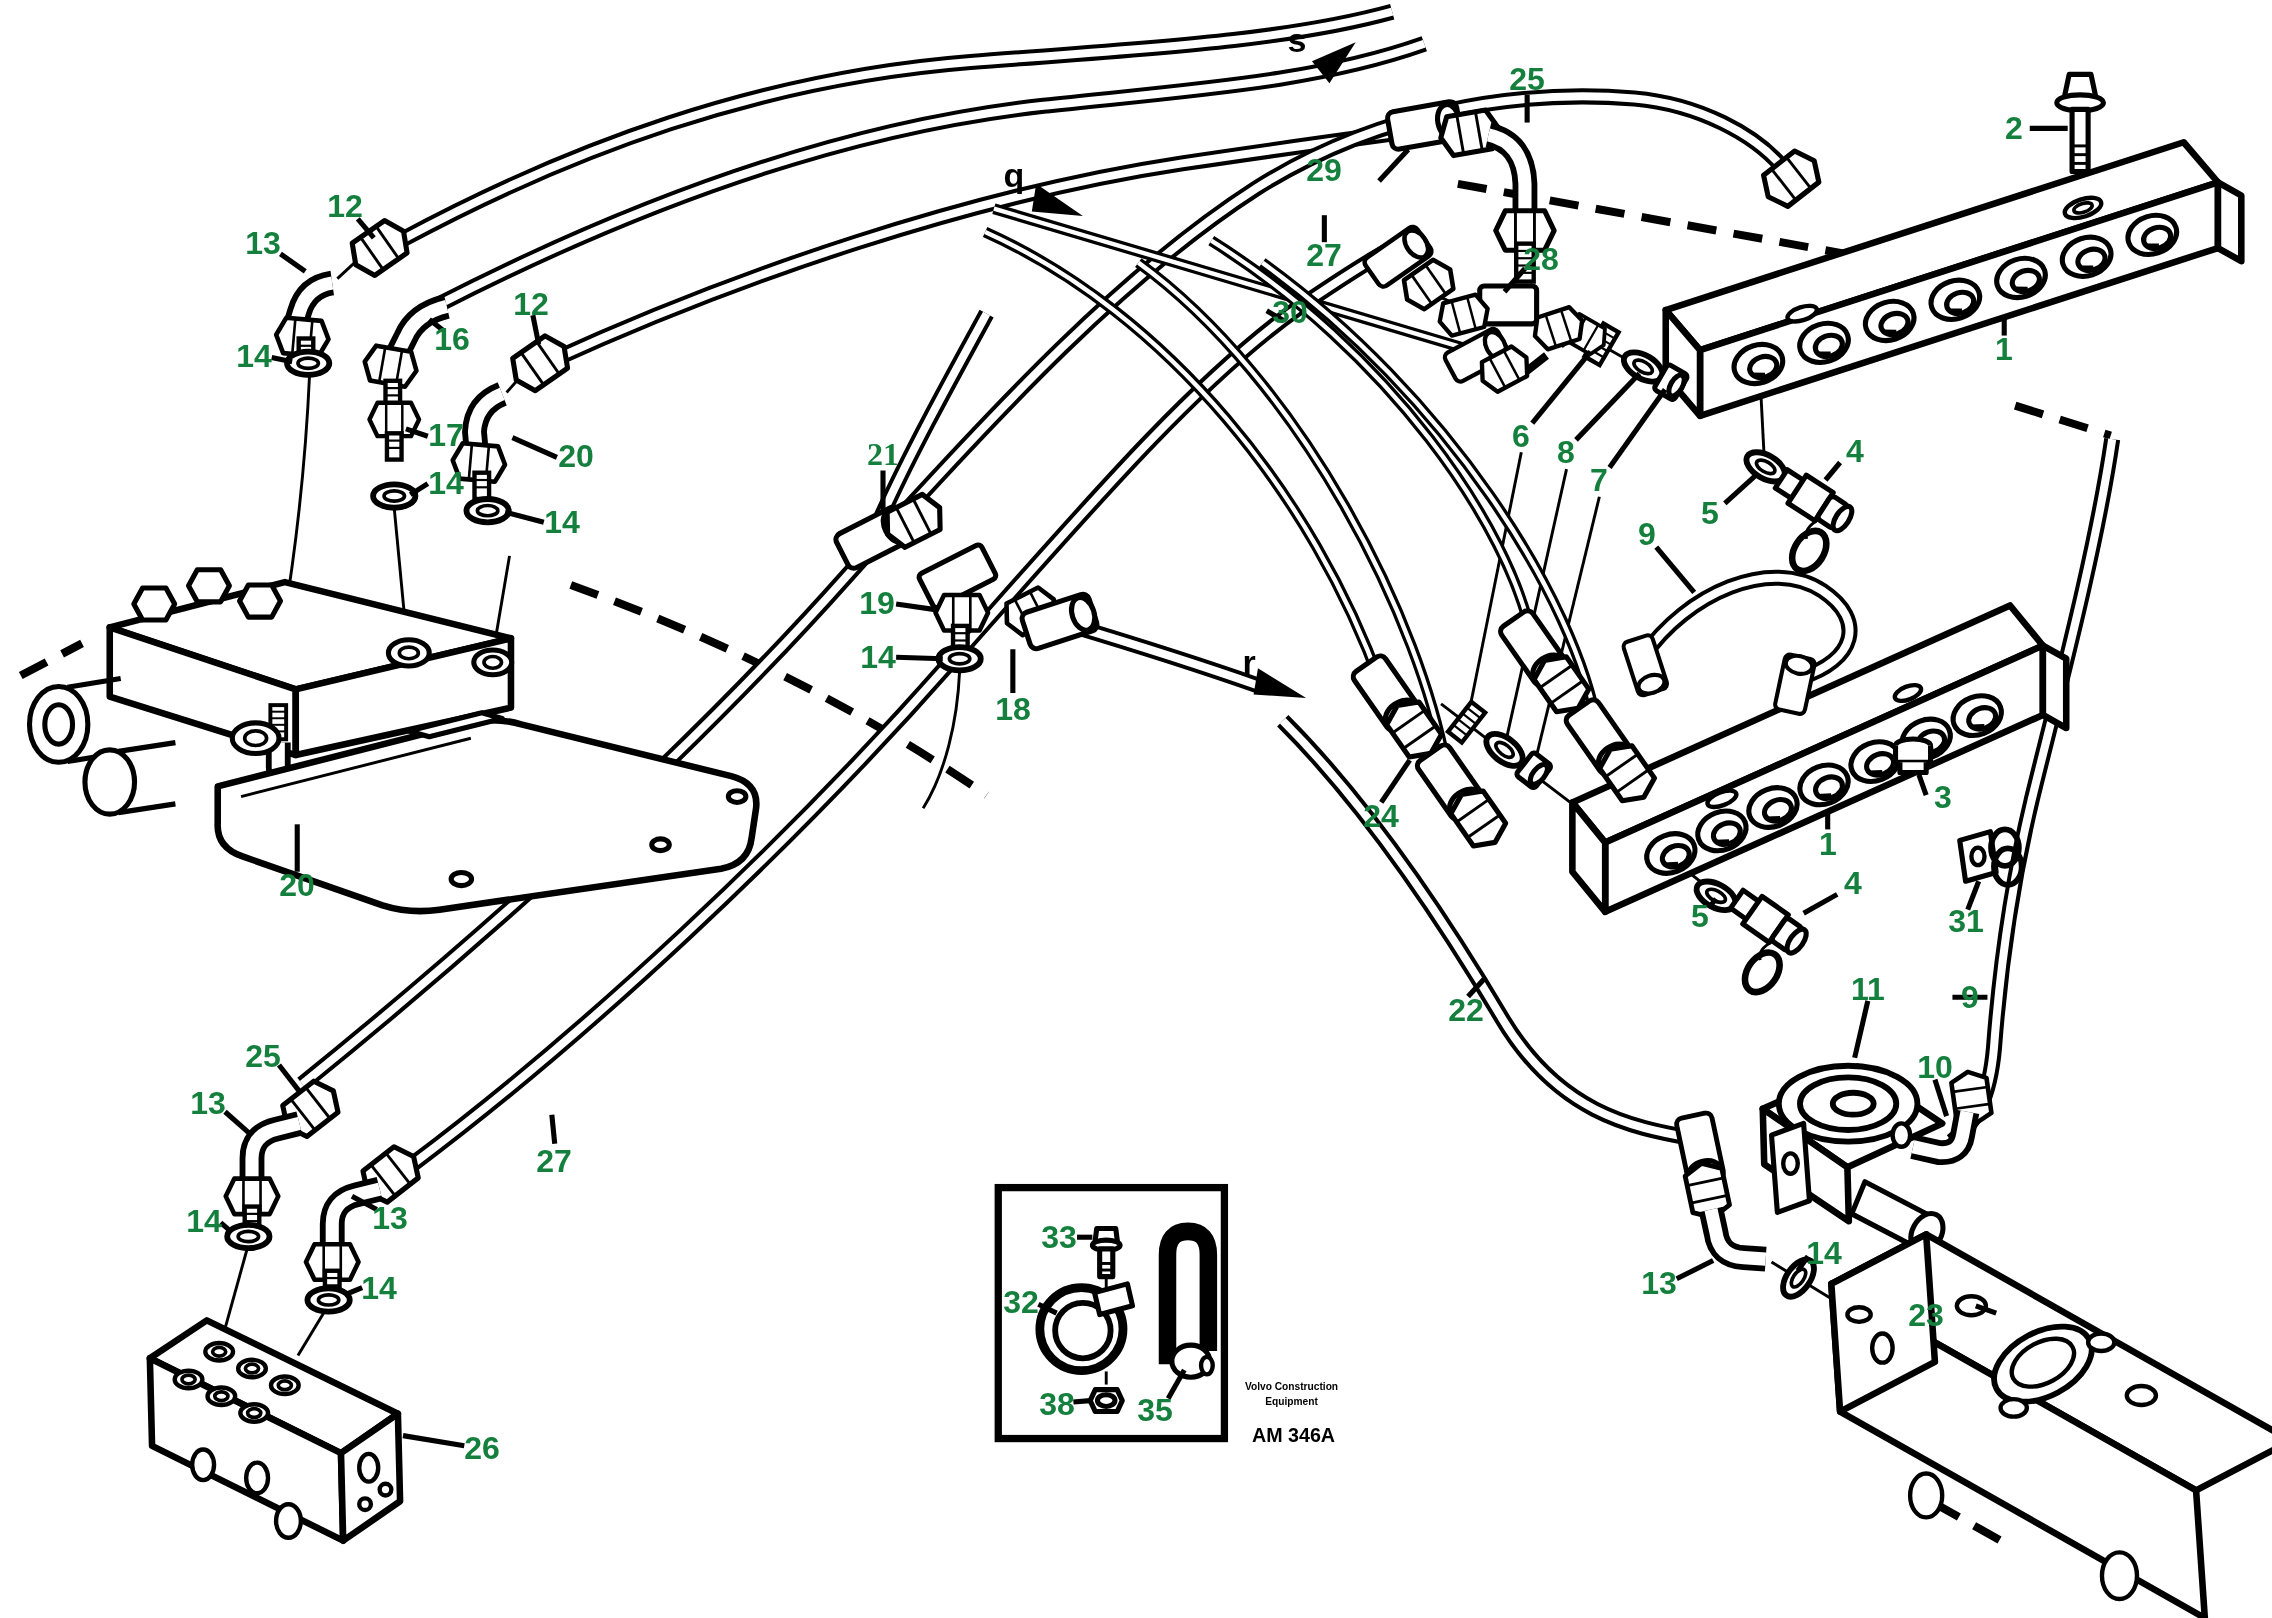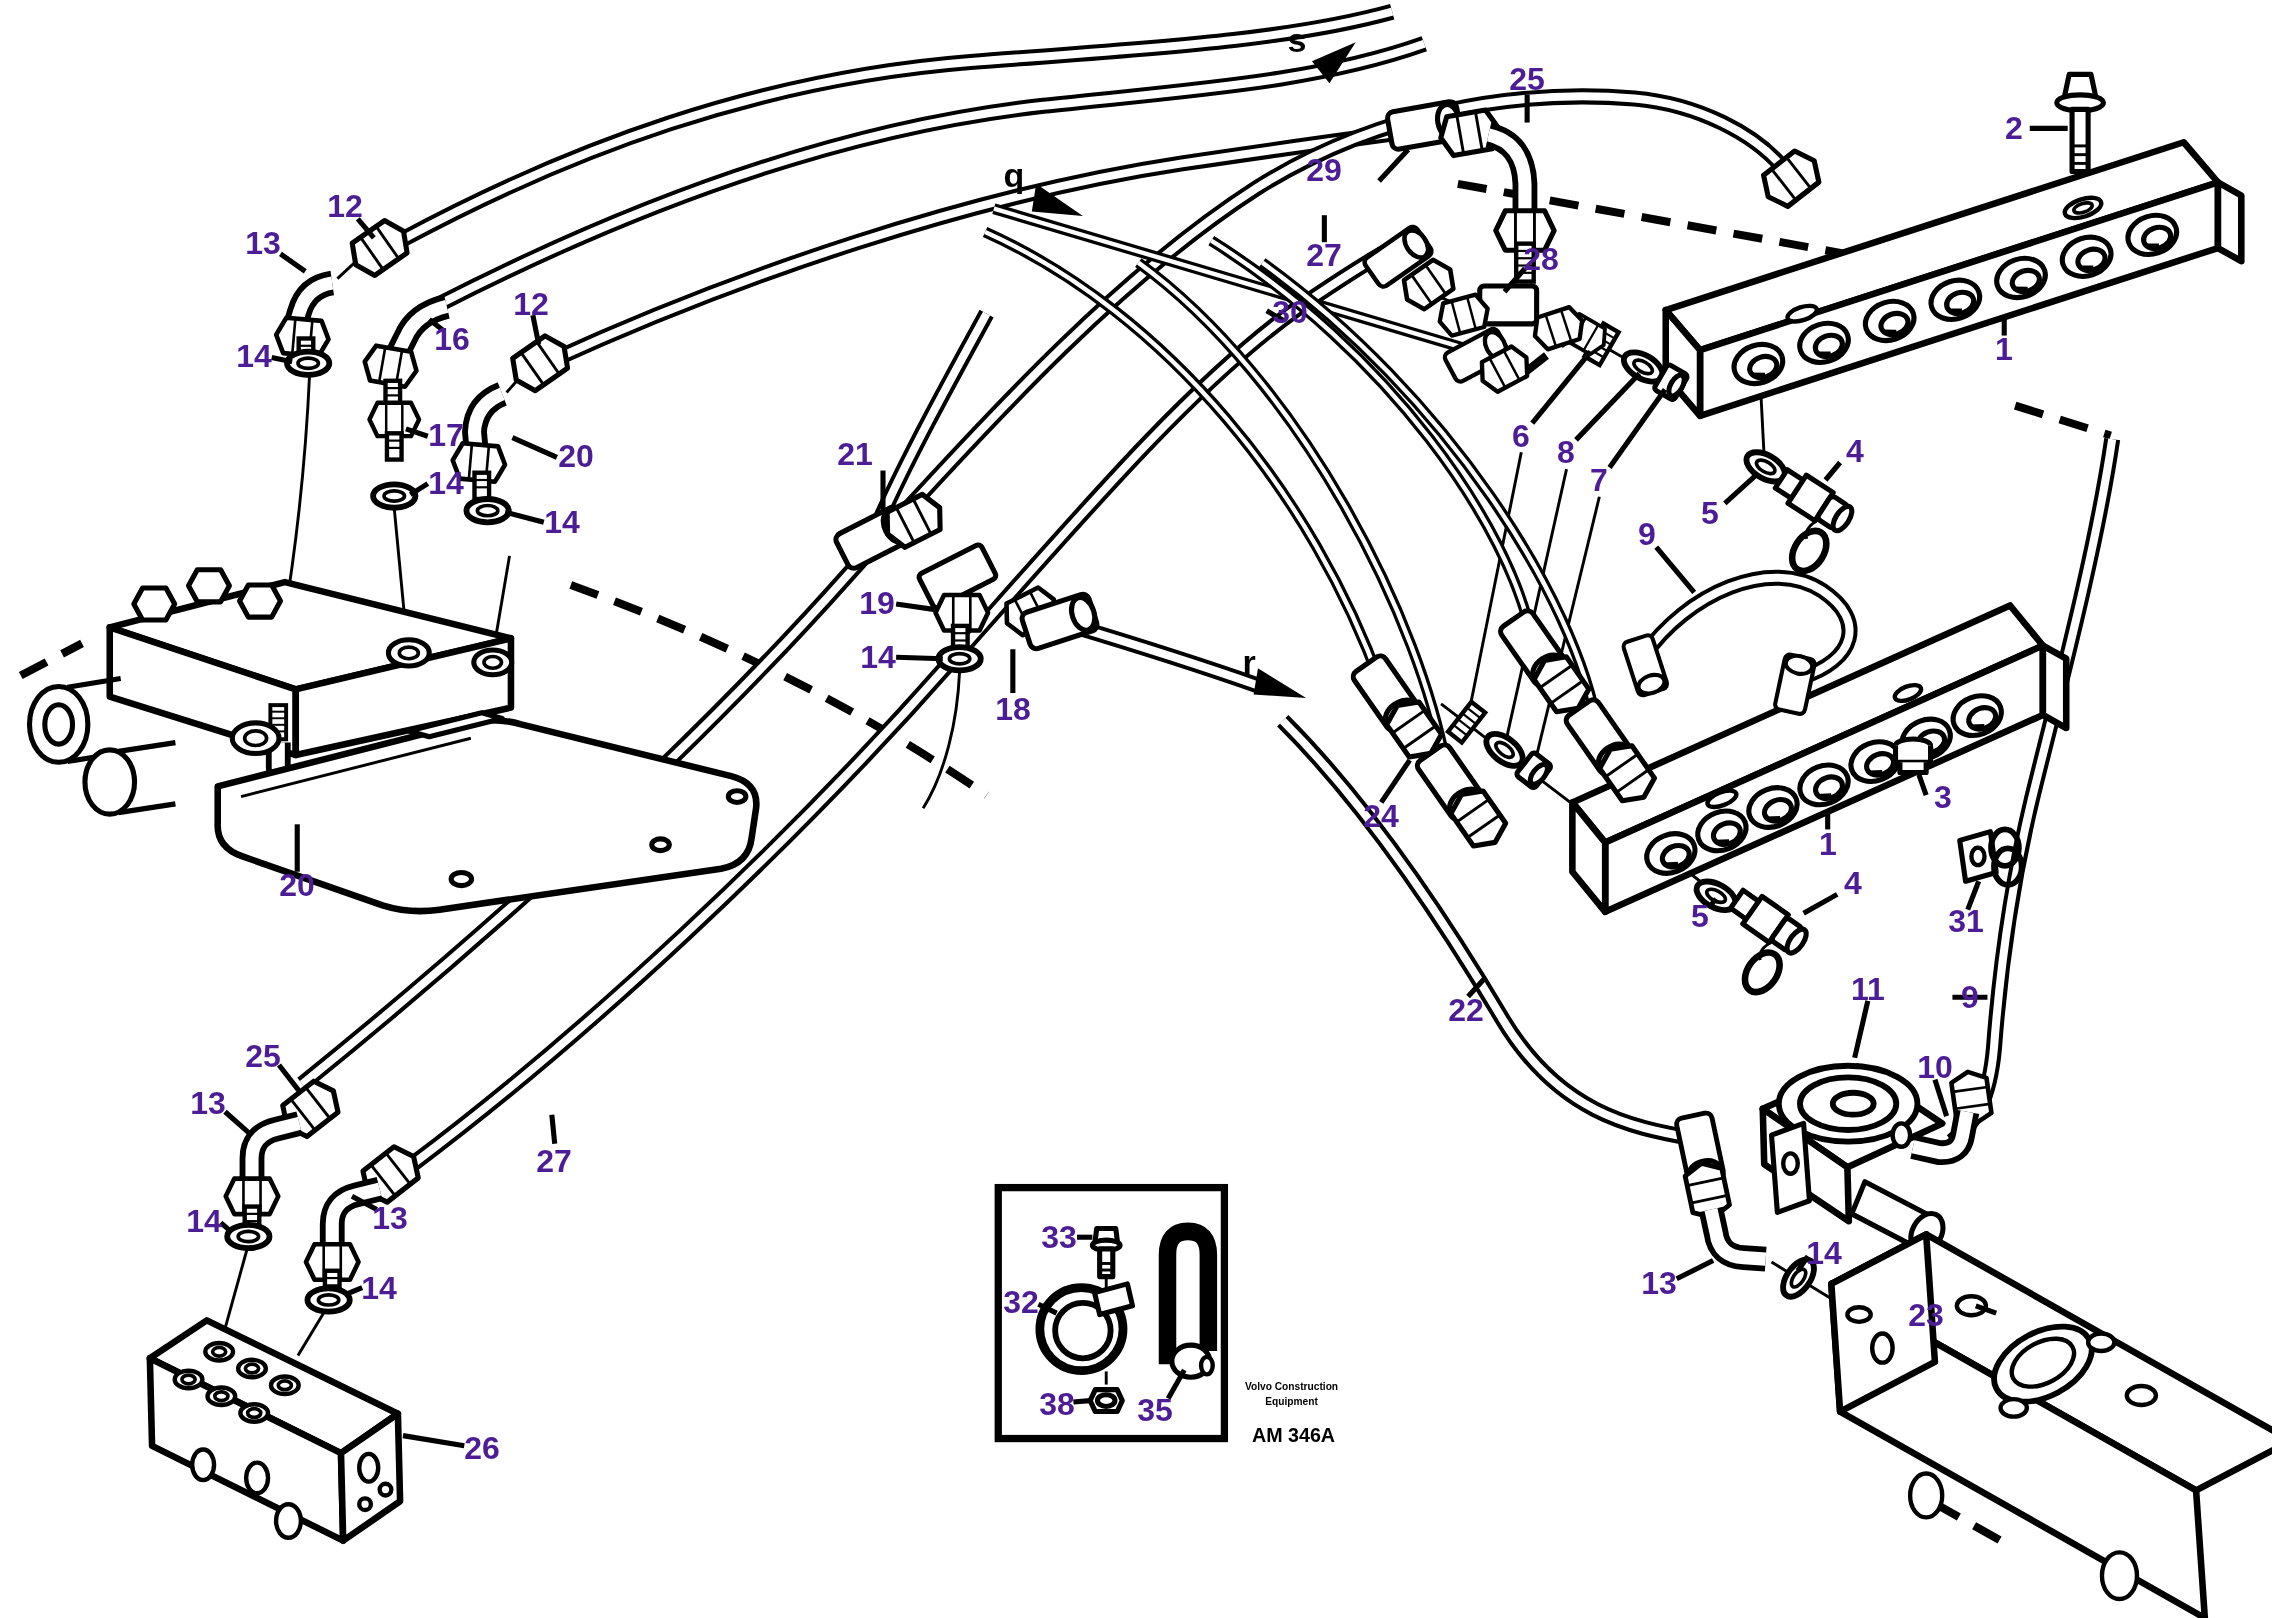--- a/index.html
+++ b/index.html
@@ -1,20 +1,20 @@
 <!DOCTYPE html>
 <html style="font-size:11.7px"><head>
 <meta charset="utf-8">
 <style>
   html,body{margin:0;padding:0;background:#fff;}
   #canvas{position:relative;width:2273px;height:1618px;background:#fff;overflow:hidden;
           font-family:"Liberation Sans",sans-serif;}
   #drawing{position:absolute;left:0;top:0;}
   .callout{position:absolute;transform:translate(-50%,-50%);font:700 32px "Liberation Sans",sans-serif;
-           color:#4c1d95;white-space:nowrap;z-index:5;}
+           color:#15803d;white-space:nowrap;z-index:5;}
   .flow{position:absolute;transform:translate(-50%,-50%);font:700 34px "Liberation Sans",sans-serif;
         color:#000;z-index:5;}
   .credit{position:absolute;left:1226px;top:1380px;width:131px;text-align:center;
           font:700 10.2px "Liberation Sans",sans-serif;line-height:1.45;color:#000;z-index:5;}
   .code{position:absolute;left:1224px;top:1424px;width:139px;text-align:center;
         font:700 19.7px "Liberation Sans",sans-serif;color:#000;z-index:5;}
   
   .part{fill:#fff;stroke:#000;stroke-width:7;stroke-linejoin:round;}
   .face{fill:#fff;stroke:#000;stroke-width:9;stroke-linejoin:round;}
   .thin{stroke:#000;stroke-width:4;fill:none;}
@@ -528,21 +528,21 @@
       <div class="callout" style="left: 878px; top: 657px;">14</div>
       <div class="callout" style="left: 204px; top: 1221px;">14</div>
       <div class="callout" style="left: 379px; top: 1288px;">14</div>
       <div class="callout" style="left: 1824px; top: 1253px;">14</div>
       <div class="callout" style="left: 576px; top: 456px;">20</div>
       <div class="callout" style="left: 452px; top: 339px;">16</div>
       <div class="callout" style="left: 446px; top: 435px;">17</div>
       <div class="callout" style="left: 1013px; top: 709px;">18</div>
       <div class="callout" style="left: 877px; top: 603px;">19</div>
       <div class="callout" style="left: 297px; top: 885px;">20</div>
-      <div class="callout" style="left: 855px; top: 454px;">21</div>
+      <div class="callout" style="left: 883px; top: 454px; font-family: Liberation Serif, serif;">21</div>
       <div class="callout" style="left: 1466px; top: 1010px; text-align: center;">22</div>
       <div class="callout" style="left: 1926px; top: 1315px;">23</div>
       <div class="callout" style="left: 1381px; top: 816px;">24</div>
       <div class="callout" style="left: 1527px; top: 79px;">25</div>
       <div class="callout" style="left: 263px; top: 1056px;">25</div>
       <div class="callout" style="left: 482px; top: 1448px;">26</div>
       <div class="callout" style="left: 1324px; top: 255px;">27</div>
       <div class="callout" style="left: 554px; top: 1161px;">27</div>
       <div class="callout" style="left: 1541px; top: 259px;">28</div>
       <div class="callout" style="left: 1324px; top: 170px;">29</div>

